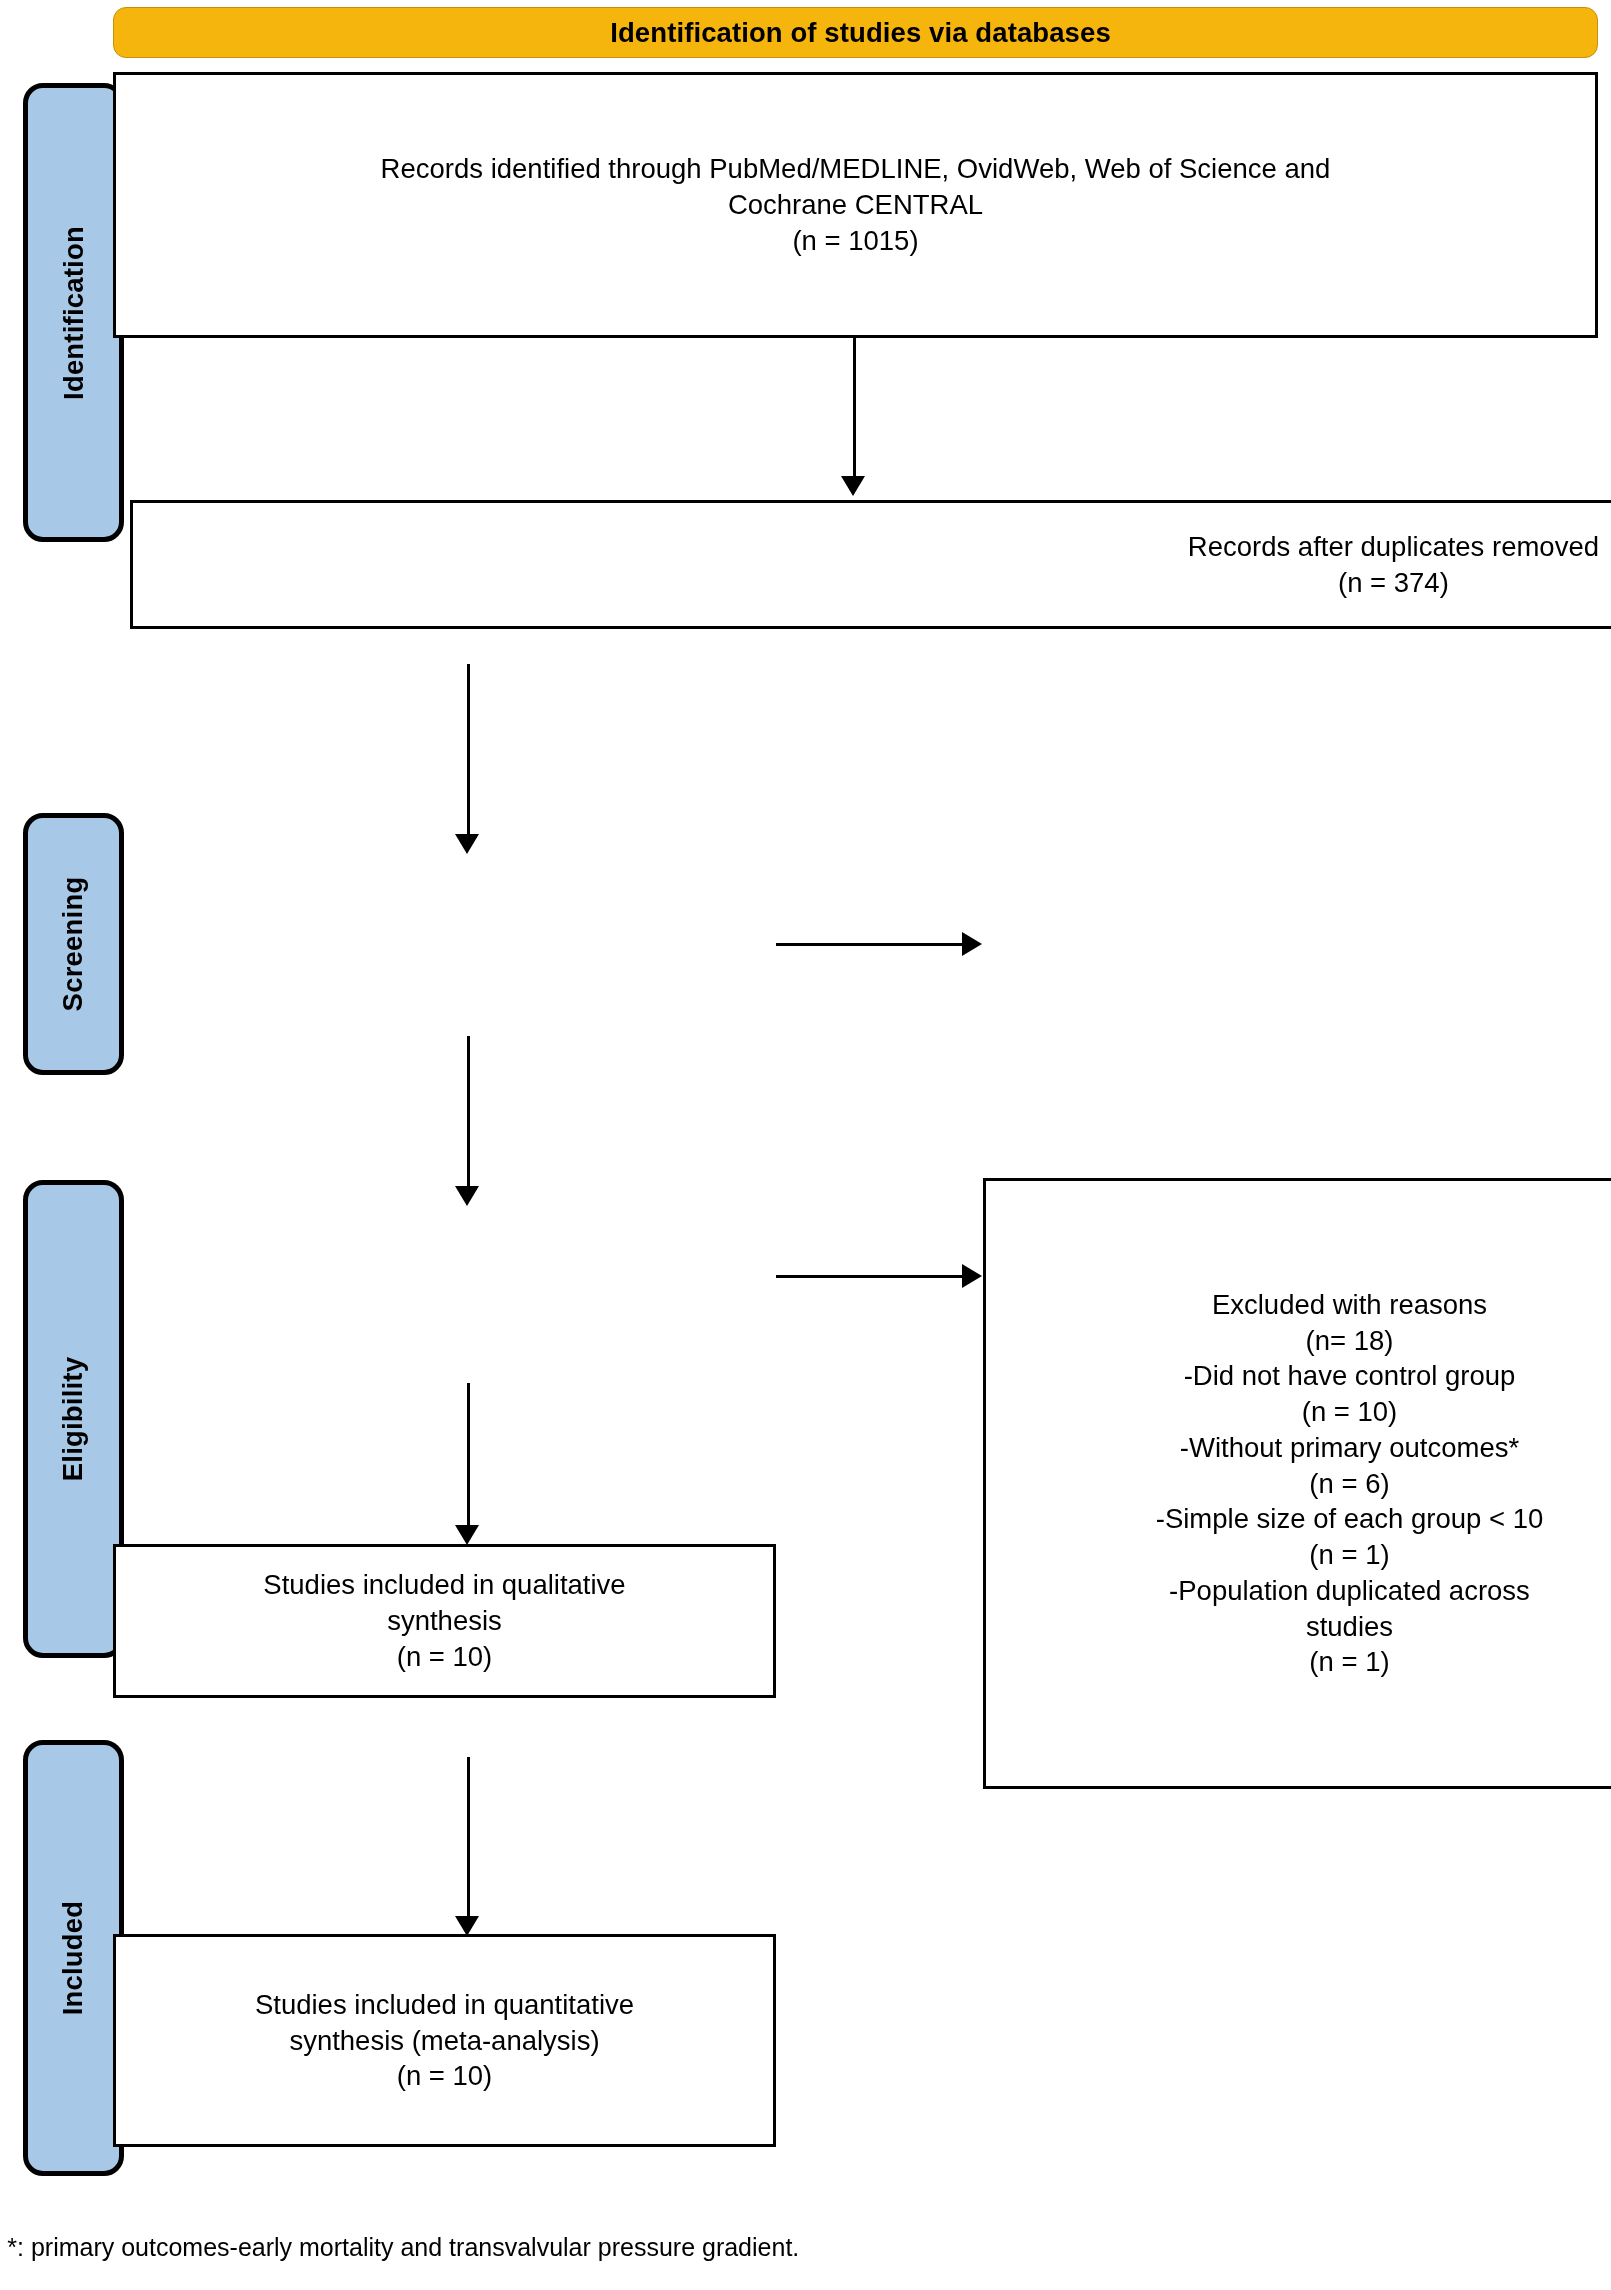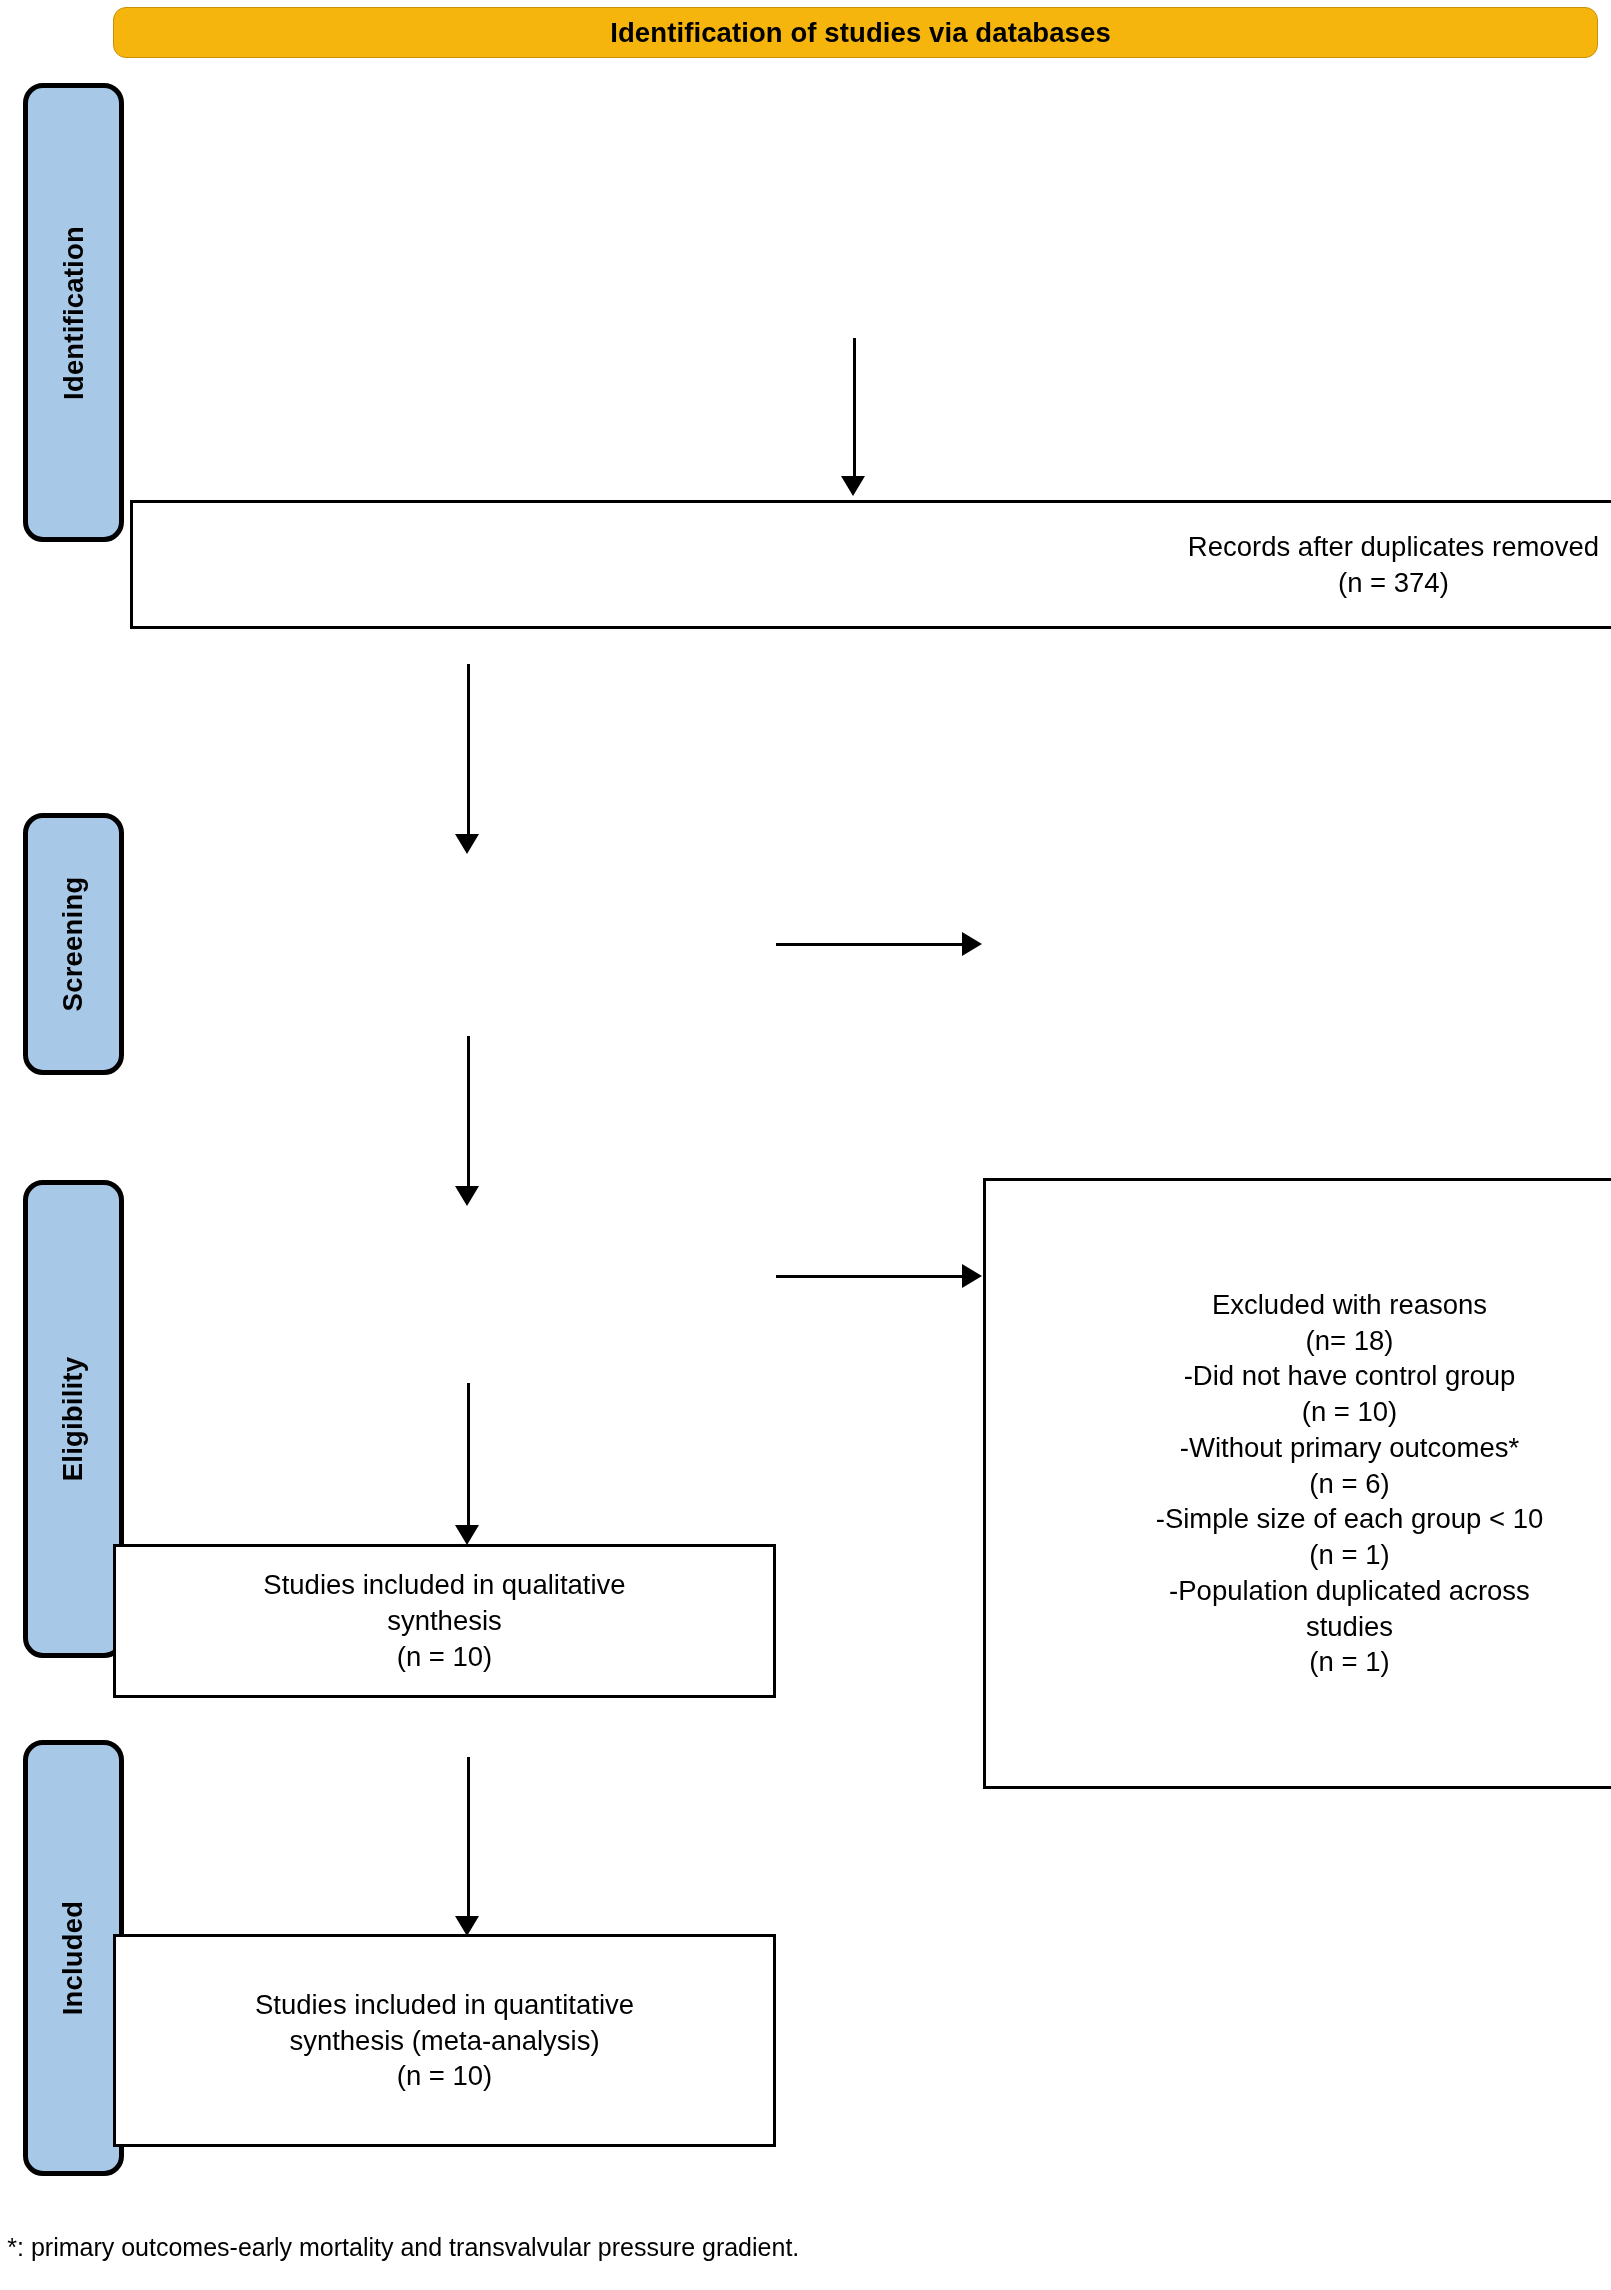--- a/index.html
+++ b/index.html
@@ -105,20 +105,25 @@
   </div>
 
   <div class="stage" style="left:23px;top:1180px;width:101px;height:478px;">
     <span>Eligibility</span>
   </div>
 
   <div class="stage" style="left:23px;top:1740px;width:101px;height:436px;">
     <span>Included</span>
   </div>
 
+  <div class="box" style="left:113px;top:72px;width:1485px;height:266px;">
+    <div class="txt">Records identified through PubMed/MEDLINE, OvidWeb, Web of Science and
+Cochrane CENTRAL
+(n = 1015)</div>
+  </div>
 
   <div class="vline" style="left:853px;top:338px;height:142px;"></div>
   <div class="arrow-down" style="left:841px;top:476px;"></div>
 
   <div class="box" style="left:130px;top:500px;width:1485px;height:129px;justify-content:flex-end;">
     <div class="txt">Records after duplicates removed
 (n = 374)</div>
   </div>
 
   <div class="vline" style="left:467px;top:664px;height:174px;"></div>

